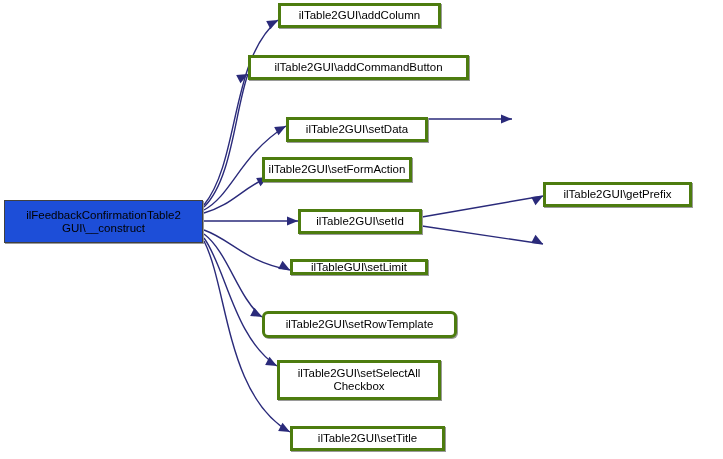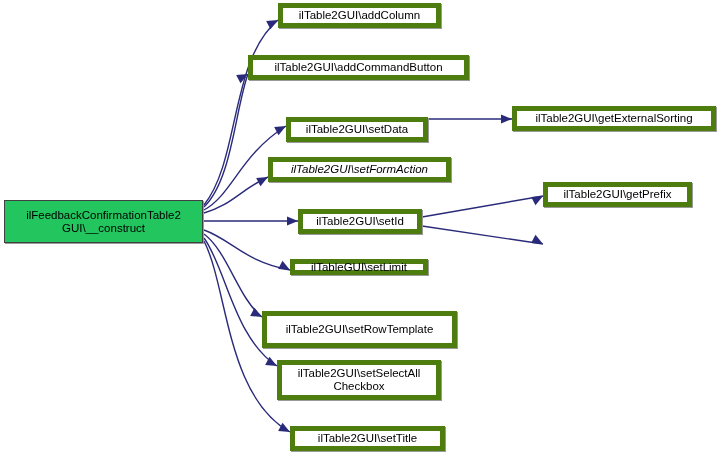--- a/index.html
+++ b/index.html
@@ -19,35 +19,35 @@
     position: absolute;
     left: 0;
     top: 0;
     width: 723px;
     height: 459px;
     pointer-events: none;
   }
   .node {
     position: absolute;
     box-sizing: border-box;
-    border: 5px solid #4d7c0f;
+    border: 3px solid #4d7c0f;
     background: #ffffff;
     color: #000000;
     font-size: 11.5px;
     line-height: 13px;
     display: flex;
     align-items: center;
     justify-content: center;
     text-align: center;
     white-space: pre-line;
     letter-spacing: 0px;
     box-shadow: 1px 1px 0 0 #9a9a9a;
   }
   .node.root {
-    background: #22c55e;
+    background: #1d4ed8;
     border: 1px solid #404040;
   }
 </style>
 </head>
 <body>
 
 <div id="canvas">
 
   <svg class="edges" viewBox="0 0 723 459" xmlns="http://www.w3.org/2000/svg">
     <g id="edge-layer" fill="none" stroke="#2a2a7a" stroke-width="1.4">
@@ -79,23 +79,22 @@
         <polygon points="543,244 531.158,242.87800000000001 535.4820000000001,234.782" fill="#2a2a7a"></polygon>
       </g>
   </svg>
 
   <div class="node root" id="node-root" style="left: 4px; top: 200px; width: 199px; height: 43px;">ilFeedbackConfirmationTable2
 GUI\__construct</div>
 
   <div class="node" id="node-addColumn" style="left: 278px; top: 3px; width: 163px; height: 25px;">ilTable2GUI\addColumn</div>
   <div class="node" id="node-addCommandButton" style="left: 248px; top: 55px; width: 221px; height: 25px;">ilTable2GUI\addCommandButton</div>
   <div class="node" id="node-setData" style="left: 286px; top: 106px; width: 142px; height: 25px; margin-top: 11px;">ilTable2GUI\setData</div>
-  <div class="node" id="node-setFormAction" style="left: 268px; top: 157px; width: 183px; height: 25px; font-style: italic;">ilTable2GUI\setFormAction</div>
+  <div class="node" id="node-setFormAction" style="left: 262px; top: 157px; width: 150px; height: 25px;">ilTable2GUI\setFormAction</div>
   <div class="node" id="node-setId" style="left: 298px; top: 209px; width: 124px; height: 25px;">ilTable2GUI\setId</div>
   <div class="node" id="node-setLimit" style="left: 290px; top: 259px; width: 138px; height: 16px;">ilTableGUI\setLimit</div>
-  <div class="node" id="node-setRowTemplate" style="left: 262px; top: 311px; width: 195px; height: 37px;">ilTable2GUI\setRowTemplate</div>
+  <div class="node" id="node-setRowTemplate" style="left: 262px; top: 311px; width: 195px; height: 27px; border-radius: 6px;">ilTable2GUI\setRowTemplate</div>
   <div class="node" id="node-setSelectAll" style="left: 277px; top: 360px; width: 164px; height: 40px;">ilTable2GUI\setSelectAll
 Checkbox</div>
   <div class="node" id="node-setTitle" style="left: 290px; top: 426px; width: 155px; height: 25px;">ilTable2GUI\setTitle</div>
-  <div class="node" id="node-getExternalSorting" style="left: 512px; top: 106px; width: 204px; height: 25px;">ilTable2GUI\getExternalSorting</div>
   <div class="node" id="node-getPrefix" style="left: 543px; top: 182px; width: 149px; height: 25px; text-align: center;">ilTable2GUI\getPrefix</div>
 
 </div>
 
 </body></html>

